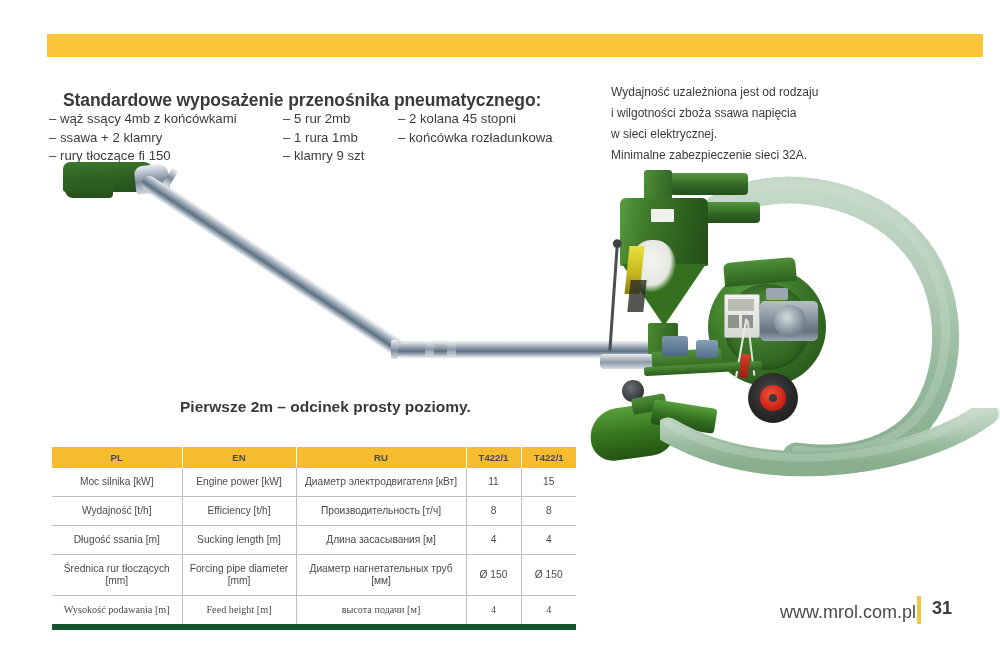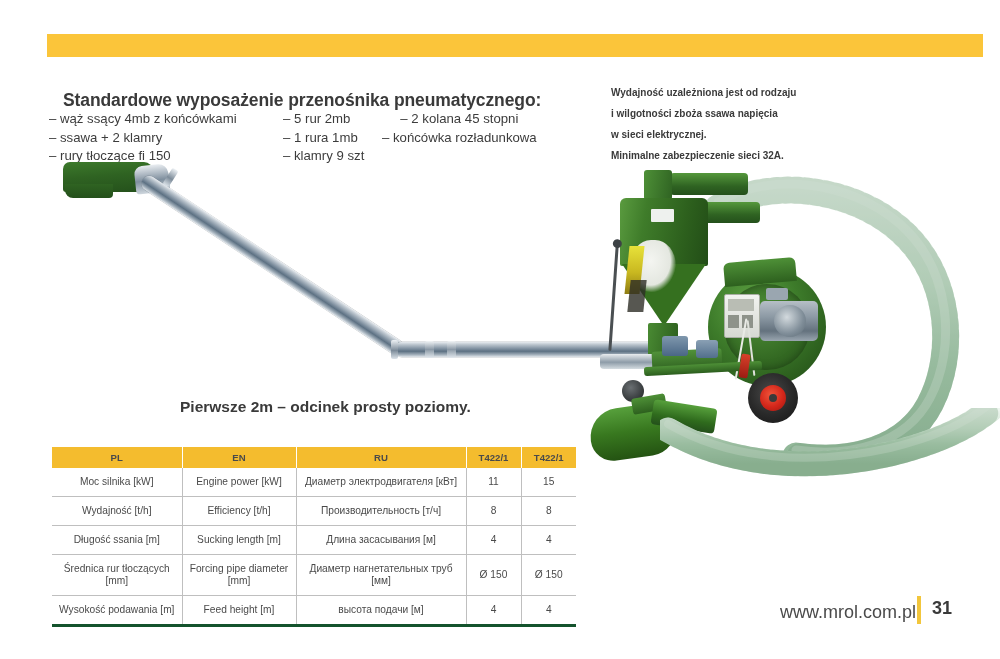--- a/index.html
+++ b/index.html
@@ -18,26 +18,26 @@
 
   
   .heading-left{
     position:absolute;left:48px;top:90px;width:560px;
     font-size:17.5px;font-weight:bold;color:#3a3a3a;letter-spacing:-0.1px;margin-left:15px;
   }
   .bullets{position:absolute;top:110px;left:0;width:620px;height:60px;}
   .bcol{position:absolute;top:0;font-size:13.2px;line-height:18.5px;color:#3c3c3c;white-space:nowrap;}
   .bcol.c1{left:49px;}
   .bcol.c2{left:283px;}
-  .bcol.c3{left:382px;text-align:center;}
+  .bcol.c3{left:398px;}
   .bcol div{padding:0;}
 
   .heading-right{
     position:absolute;left:611px;top:82px;width:390px;
-    font-size:10px;font-weight:bold;line-height:21px;color:#3a3a3a;
+    font-size:12px;font-weight:normal;line-height:21px;color:#3a3a3a;
   }
 
   
   .caption{
     position:absolute;left:180px;top:398px;
     font-size:15.5px;font-weight:bold;color:#3a3a3a;
   }
 
   
   .spec-table{
@@ -51,21 +51,21 @@
     height:21px;padding:0;text-align:center;vertical-align:middle;
     border-right:1px solid #ffffff;
   }
   .spec-table th:last-child{border-right:none;}
   .spec-table td{
     height:24px;padding:2px 3px;text-align:center;vertical-align:middle;
     border-bottom:1px solid #bfbfbf;border-right:1px solid #bfbfbf;
     line-height:12px;
   }
   .spec-table td:last-child{border-right:none;}
-  .spec-table tr:last-child td{border-bottom:3px solid #14532d;}
+  .spec-table tr:last-child td{border-bottom:6px solid #14532d;font-family:Liberation Serif, serif;}
   .spec-table tbody tr td:first-child{border-left:none;}
   .col-pl{width:130px;}
   .col-en{width:114px;}
   .col-ru{width:170px;}
   .col-v1{width:55px;}
   .col-v2{width:55px;}
   .tall td{height:36px;}
 
   
   .footer{position:absolute;left:780px;top:598px;width:220px;height:26px;}

